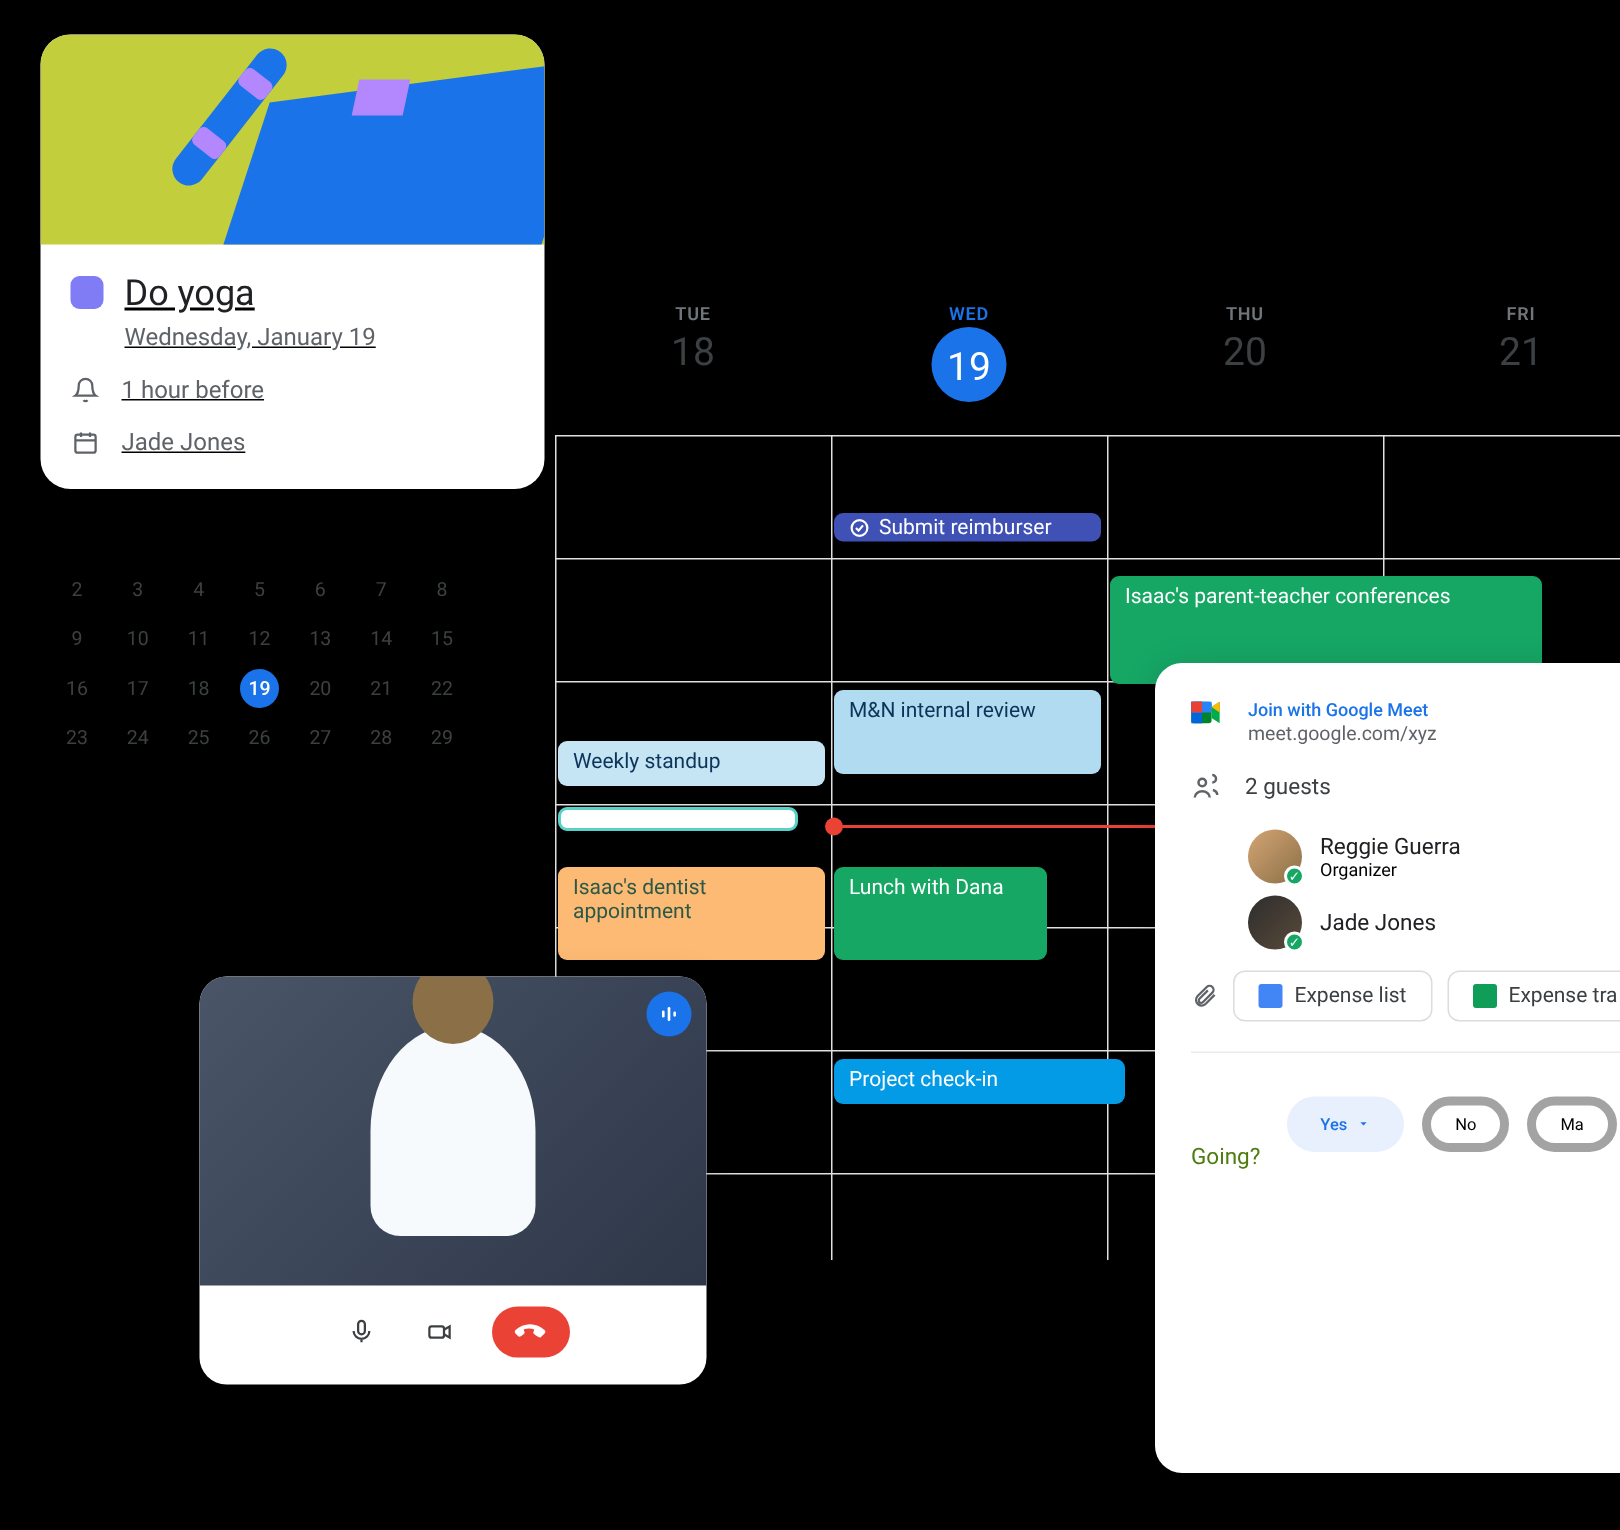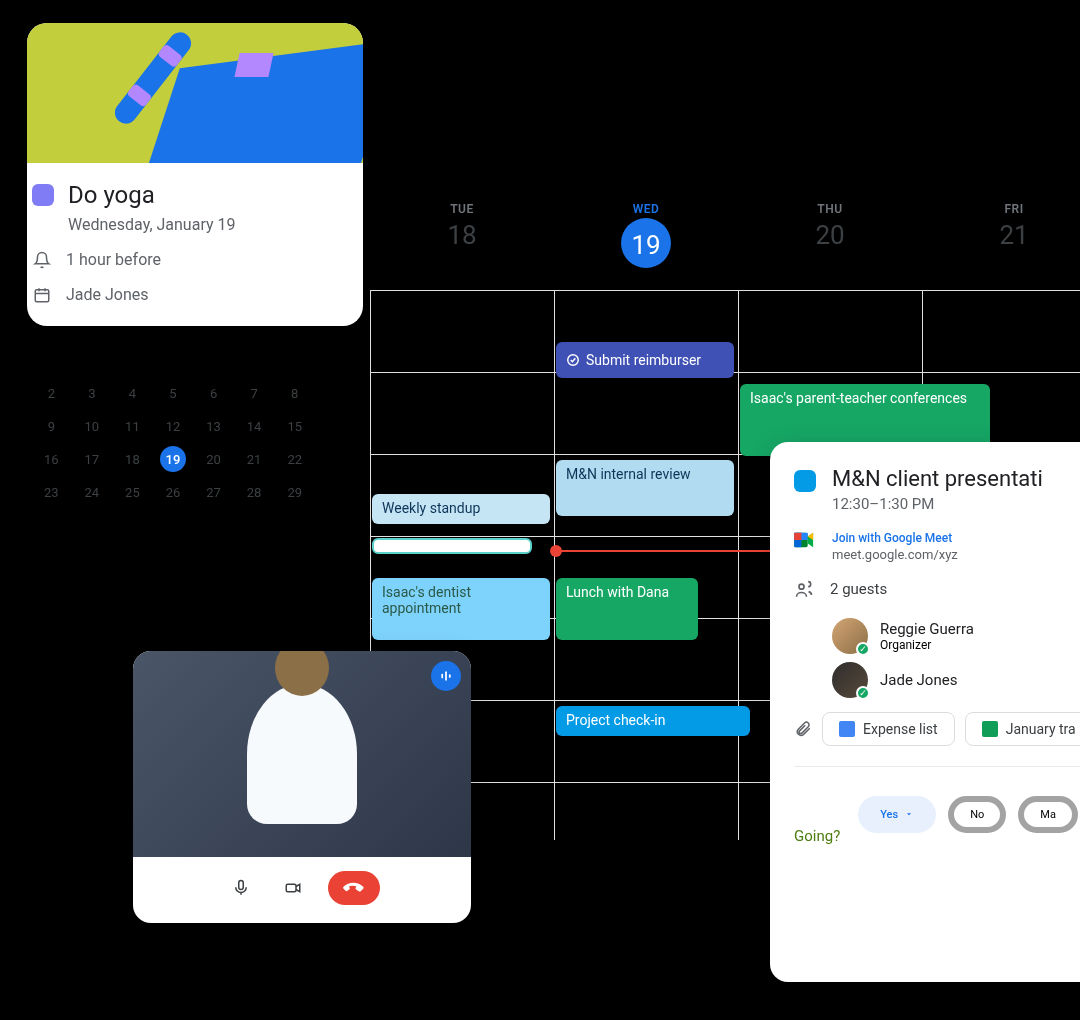--- a/index.html
+++ b/index.html
@@ -7,21 +7,21 @@
 
   
   .event-card { position: absolute; top: 23px; left: 27px; width: 336px; background: #fff; border-radius: 20px; box-shadow: 0 4px 24px rgba(0,0,0,.15); overflow: hidden; }
   .event-card .hero { height: 140px; background: #c3ce3d; position: relative; overflow: hidden; }
   .hero .mat { position: absolute; right: -10px; top: 30px; width: 210px; height: 140px; background: #1a73e8; transform: skewX(-25deg) rotate(-8deg); }
   .hero .roll { position: absolute; left: 115px; top: 0px; width: 22px; height: 110px; background: #1a73e8; border-radius: 11px; transform: rotate(38deg); }
   .hero .roll::before, .hero .roll::after { content:""; position:absolute; left:0; width:22px; height:14px; background:#b388ff; border-radius:4px; }
   .hero .roll::before { top: 20px; }
   .hero .roll::after { top: 70px; }
   .hero .block { position:absolute; left:210px; top:30px; width:34px; height:24px; background:#b388ff; transform: skewX(-12deg); }
-  .event-card .body { padding: 18px 5px 22px; }
+  .event-card .body { padding: 18px 20px 22px; text-decoration: underline; }
   .title-row { display:flex; align-items:center; gap:14px; }
   .title-row .chip { width:22px; height:22px; border-radius:6px; background:#7f7cf6; }
   .title-row .ttl { font-size:24px; color:#202124; }
   .sub { margin-left:36px; color:#5f6368; font-size:16px; margin-top:6px; }
   .meta { display:flex; align-items:center; gap:14px; margin-top:16px; color:#5f6368; font-size:16px; }
   .meta .ic { width:20px; display:flex; justify-content:center; }
 
   
   .mini-month { position:absolute; top:380px; left:33px; width:280px; display:grid; grid-template-columns: repeat(7, 1fr); gap:6px 4px; }
   .mini-month .d { text-align:center; font-size:13px; color:#3c4043; padding:6px 0; border-radius:50%; }
@@ -37,21 +37,21 @@
   .day-hdr.sel .dn-wrap { background:#1a73e8; width:50px; height:50px; border-radius:50%; margin:2px auto 0; display:flex; align-items:center; justify-content:center; }
 
   .grid { position:absolute; top:290px; left:370px; width:730px; height:550px; }
   .vline { position:absolute; top:0; bottom:0; width:1px; background:#e0e0e0; }
   .hline { position:absolute; left:0; right:0; height:1px; background:#e0e0e0; }
 
   .evblock { position:absolute; border-radius:6px; padding:6px 10px; font-size:14px; color:#0d3559; overflow:hidden; }
   .ev-blue-dark { background:#3f51b5; color:#fff; display:flex; align-items:center; gap:6px; }
   .ev-blue-light { background:#b1dbf1; color:#0d3559; }
   .ev-blue-light2 { background:#c5e5f5; color:#0d3559; }
-  .ev-mint { background:#7dd3fc; color:#2b5948; }
+  .ev-mint { background:#fdba74; color:#2b5948; }
   .ev-green { background:#16a765; color:#fff; }
   .ev-cyan { background:#039be5; color:#fff; }
   .ev-outline { background:#fff; border:2px solid #5ad1c8; }
 
   .now-marker { position:absolute; height:2px; background:#ea4335; }
   .now-marker::before { content:""; position:absolute; left:-6px; top:-5px; width:12px; height:12px; border-radius:50%; background:#ea4335; }
 
   
   .vcard { position:absolute; top:651px; left:133px; width:338px; background:#fff; border-radius:18px; box-shadow:0 4px 24px rgba(0,0,0,.18); overflow:hidden; }
   .vcard .frame { height:206px; background:linear-gradient(135deg,#4a5568,#2d3748); position:relative; display:flex; align-items:center; justify-content:center; }
@@ -185,28 +185,28 @@
   <div class="vline" style="left:368px"></div>
   <div class="vline" style="left:552px"></div>
   <div class="hline" style="top:0"></div>
   <div class="hline" style="top:82px"></div>
   <div class="hline" style="top:164px"></div>
   <div class="hline" style="top:246px"></div>
   <div class="hline" style="top:328px"></div>
   <div class="hline" style="top:410px"></div>
   <div class="hline" style="top:492px"></div>
 
-  <div class="evblock ev-blue-dark" style="left:186px; top:52px; width:178px; height:36px;">
+  <div class="evblock ev-blue-dark" style="left:186px; top:52px; width:178px; height:19px;">
     <svg width="14" height="14" viewBox="0 0 24 24" fill="none" stroke="#fff" stroke-width="2.5">
         <circle cx="12" cy="12" r="9"></circle>
         <path d="M8 12l3 3 5-6"></path>
       </svg>
     <span>Submit reimburser</span>
   </div>
-  <div class="evblock ev-green" style="left:370px; top:94px; width:250px; height:72px;">Isaac's parent-teacher conferences</div>
+  <div class="evblock ev-green" style="left:370px; top:94px; width:288px; height:72px;">Isaac's parent-teacher conferences</div>
   <div class="evblock ev-blue-light" style="left:186px; top:170px; width:178px; height:56px;">M&amp;N internal review</div>
   <div class="evblock ev-blue-light2" style="left:2px; top:204px; width:178px; height:30px;">Weekly standup</div>
   <div class="evblock ev-outline" style="left:2px; top:248px; width:160px; height:16px;"></div>
   <div class="evblock ev-mint" style="left:2px; top:288px; width:178px; height:62px;">Isaac's dentist appointment</div>
   <div class="evblock ev-green" style="left:186px; top:288px; width:142px; height:62px;">Lunch with Dana</div>
   <div class="evblock ev-cyan" style="left:186px; top:416px; width:194px; height:30px;">Project check-in</div>
 
   <div class="now-marker" style="left:186px; top:260px; width:540px;"></div>
 </div>
 
@@ -236,27 +236,20 @@
     </div>
     <div class="ctrl pill">
       <svg width="22" height="22" viewBox="0 0 24 24" fill="#fff">
           <path d="M21 15.5c-1.4-.6-3-.9-4.5-.9-.5 0-1 .3-1.2.8l-.8 1.7c-2.4-1.1-4.4-3.1-5.5-5.5l1.7-.8c.5-.2.8-.7.8-1.2 0-1.5-.3-3.1-.9-4.5-.2-.5-.7-.8-1.2-.8H5.5C4.7 4.3 4 5 4 5.8 4 14.1 10.9 21 19.2 21c.8 0 1.5-.7 1.5-1.5v-2.8c0-.5-.3-1-.7-1.2z" transform="rotate(135 12 12)"></path>
         </svg>
     </div>
   </div>
 </div>
 
 <div class="detail">
-  <div class="dt-row">
-    <div class="dt-chip"></div>
-    <div>
-      <div class="dt-title">M&amp;N client presentati</div>
-      <div class="dt-time">12:30–1:30 PM</div>
-    </div>
-  </div>
   <div class="dt-row">
     <div class="meet-ic">
       <svg viewBox="0 0 24 20">
           <rect x="0" y="2" width="15" height="16" rx="2" fill="#00832d"></rect>
           <rect x="0" y="2" width="8" height="16" fill="#0066da"></rect>
           <rect x="0" y="2" width="15" height="8" fill="#2684fc"></rect>
           <rect x="0" y="2" width="8" height="8" fill="#e94235"></rect>
           <path d="M15 6l6-4v16l-6-4z" fill="#00ac47"></path>
           <path d="M15 6l6-4v8z" fill="#ffba00"></path>
         </svg>
@@ -297,21 +290,21 @@
       <svg width="18" height="18" viewBox="0 0 24 24" fill="none" stroke="#5f6368" stroke-width="2">
           <path d="M21 11l-8.5 8.5a5 5 0 01-7-7L14 4a3.5 3.5 0 015 5l-8.5 8.5a2 2 0 01-3-3L15 7"></path>
         </svg>
     </span>
     <div class="chip-btn">
       <div class="doc-ic doc-blue"></div>
       <span>Expense list</span>
     </div>
     <div class="chip-btn">
       <div class="doc-ic doc-green"></div>
-      <span>January tra</span>
+      <span>Expense tra</span>
     </div>
   </div>
   <div class="rsvp">
     <span class="rsvp-lbl">Going?</span>
     <div class="rsvp-btn yes">
       <span>Yes</span>
       <svg width="10" height="10" viewBox="0 0 24 24" fill="#1a73e8">
           <path d="M7 10l5 5 5-5z"></path>
         </svg>
     </div>

